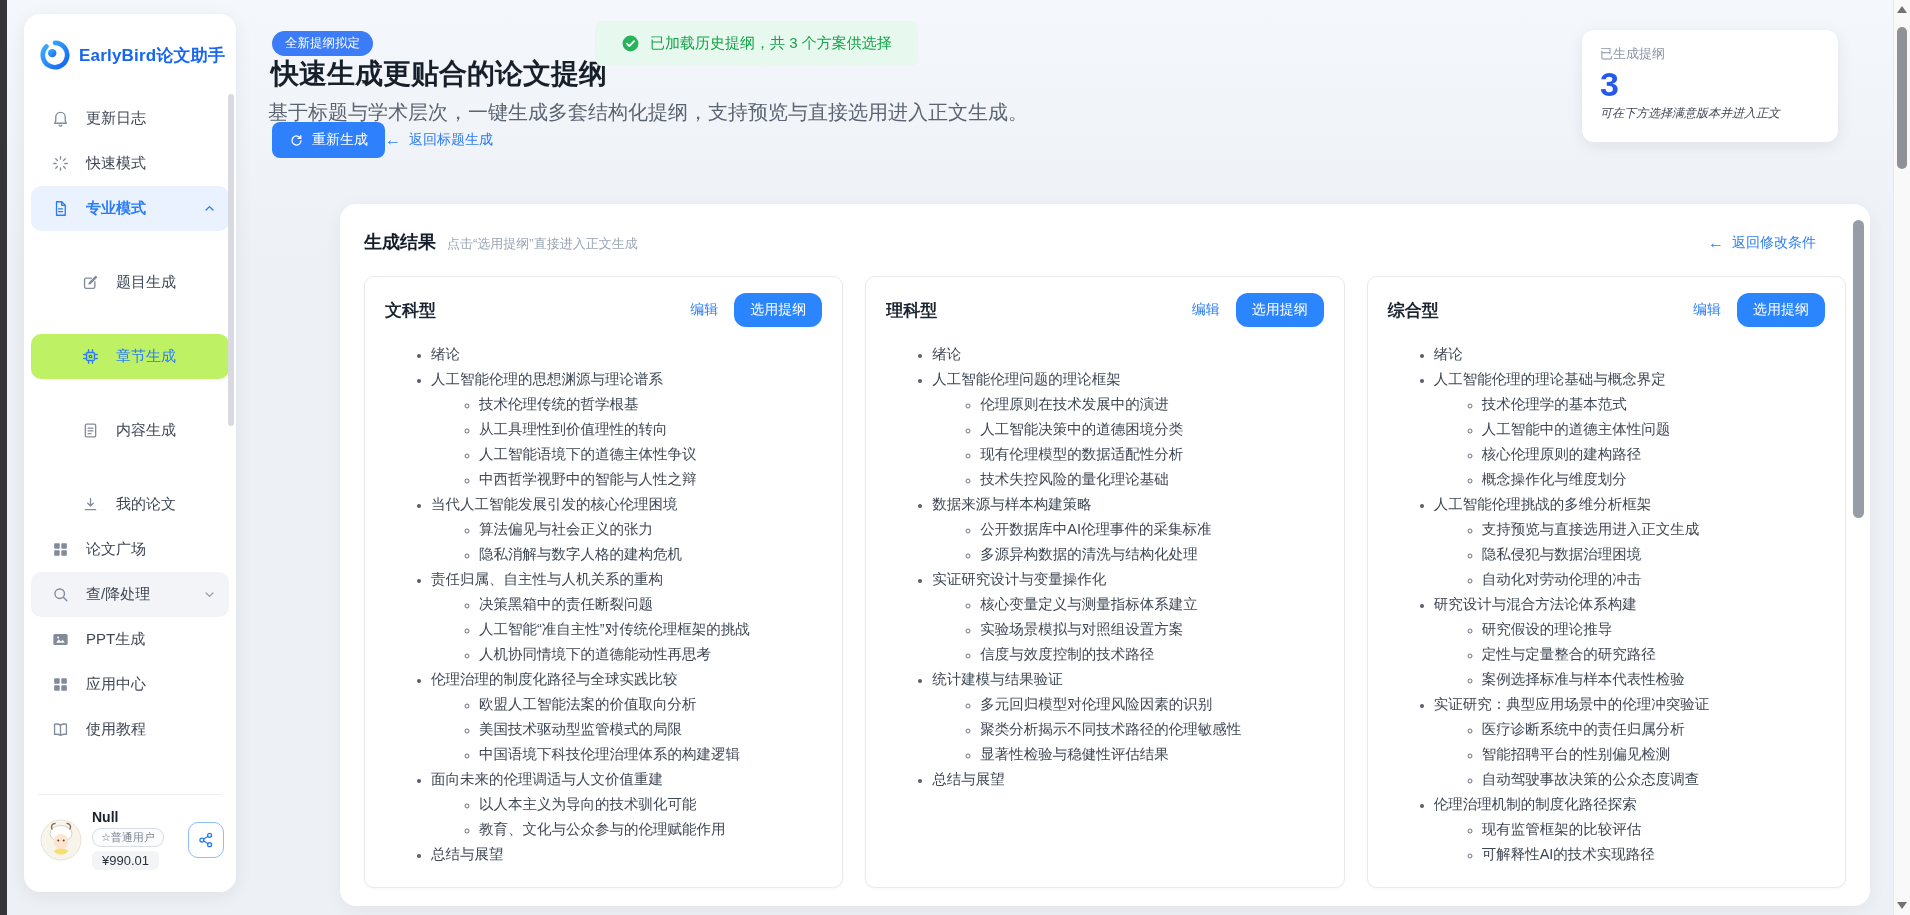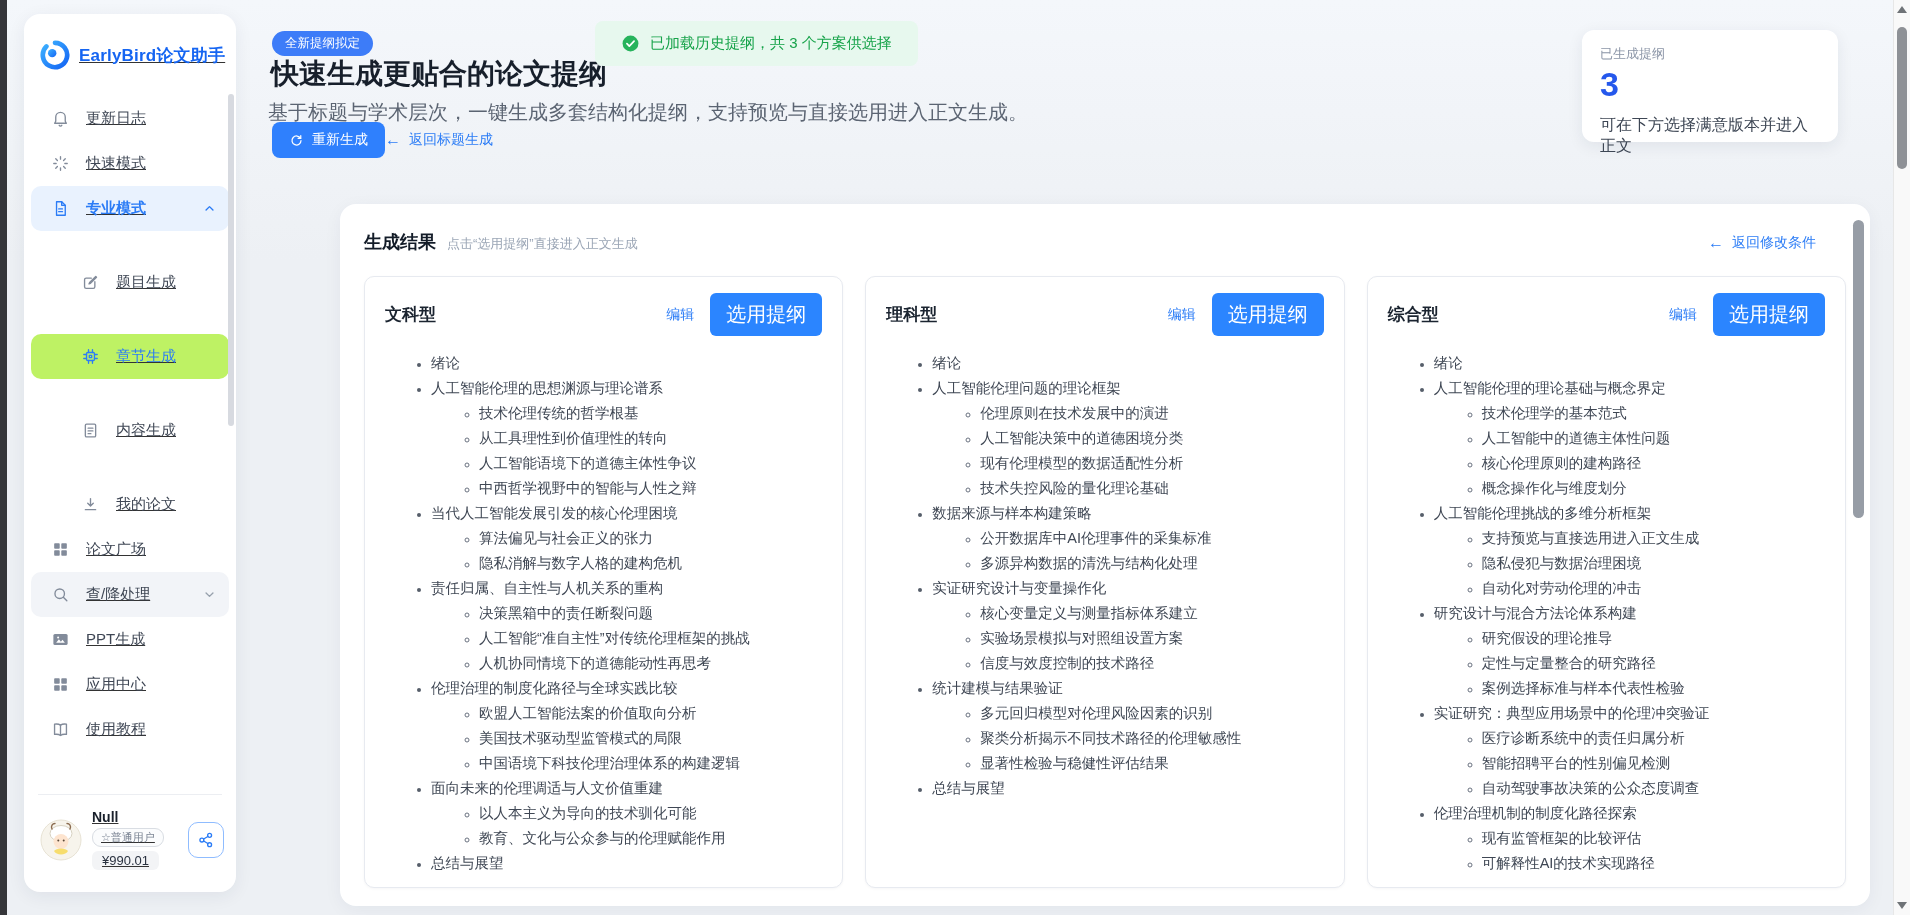--- a/index.html
+++ b/index.html
@@ -3,21 +3,21 @@
 <meta charset="utf-8">
 <style>
   * { margin:0; padding:0; box-sizing:border-box; }
   html,body { width:1910px; height:915px; overflow:hidden; }
   body { font-family:"Liberation Sans","DejaVu Sans",sans-serif; background:#edf0f4; color:#333; }
   .page { position:relative; width:1910px; height:915px; background:linear-gradient(#f4f7fb,#edf0f4 260px); overflow:hidden; }
   .edge-left { position:absolute; left:0; top:0; width:7px; height:915px; background:#35363a; }
 
   
   .sidebar { position:absolute; left:24px; top:14px; width:212px; height:878px; background:#fff; border-radius:16px;
-             box-shadow:0 4px 18px rgba(25,40,70,.07); display:flex; flex-direction:column; overflow:hidden;text-decoration:underline; }
+             box-shadow:0 4px 18px rgba(25,40,70,.07); display:flex; flex-direction:column; overflow:hidden; }
   .logo-row { display:flex; align-items:center; gap:9px; padding:26px 10px 12px 16px; }
   .logo-mark { width:30px; height:30px; flex:none; }
   .logo-text { font-size:17px; font-weight:800; color:#1565f2; letter-spacing:.2px; white-space:nowrap; }
   .side-menu { margin-top:14px; }
   .side-item { height:45px; display:flex; align-items:center; gap:16px; padding:0 12px 0 20px; margin:0 7px;
                border-radius:10px; color:#3e4654; font-size:15px; cursor:pointer; }
   .side-item .ic { width:19px; height:19px; color:#828b9a; flex:none; display:inline-flex; }
   .side-item .ic svg { width:100%; height:100%; }
   .side-item.sub { padding-left:50px;margin-top:29px; }
   .side-item.active-parent { background:#e9f2fe; color:#2b7cf6; font-weight:600; }
@@ -56,36 +56,36 @@
   .arrow-glyph { font-size:16px; line-height:1; }
   .toast { position:absolute; left:595px; top:21px; height:45px; background:#e7f8ee; border-radius:8px;
            display:flex; align-items:center; gap:10px; padding:0 26px; }
   .toast .ic { width:19px; height:19px; display:inline-flex; }
   .toast .ic svg { width:100%; height:100%; }
   .toast-text { color:#17a34a; font-size:15px; }
   .stat-card { position:absolute; left:1582px; top:30px; width:256px; height:112px; background:#fff; border-radius:12px;
                box-shadow:0 4px 16px rgba(25,40,70,.08); padding:15px 18px; }
   .stat-label { font-size:13px; color:#8a94a6; }
   .stat-value { font-size:34px; font-weight:800; color:#2558ec; line-height:1.15; margin-top:2px; }
-  .stat-caption { font-size:16px; color:#3d4654; margin-top:11px; }
+  .stat-caption { font-size:12px; color:#3d4654; margin-top:1px;font-style:italic; }
 
   
   .panel { position:absolute; left:340px; top:204px; width:1530px; height:702px; background:#fff; border-radius:16px;
            box-shadow:0 4px 18px rgba(25,40,70,.05); padding:26px 24px 0 24px; }
   .panel-head { display:flex; align-items:baseline; }
   .panel-title { font-size:18px; font-weight:800; color:#131c28; }
   .panel-hint { font-size:13px; color:#9aa5b5; margin-left:11px; }
   .panel-head .link-blue { margin-left:auto; margin-right:30px; }
   .cards { display:flex; gap:22px; margin-top:22px; height:612px; }
   .ocard { flex:1; background:#fff; border:1px solid #e7eaf0; border-radius:10px; padding:16px 20px;
            box-shadow:0 1px 3px rgba(16,24,40,.04); overflow:hidden; }
   .ocard-head { display:flex; align-items:center; }
   .ocard-title { font-size:17px; font-weight:800; color:#1b2430; }
   .edit-link { margin-left:auto; color:#2b7cf6; font-size:14px; cursor:pointer; margin-right:16px; }
-  .select-btn { background:#2b85ff; color:#fff; border:none; font-size:20px; padding:8px 16px; border-radius:6px; cursor:pointer; }
+  .select-btn { background:#2b85ff; color:#fff; border:none; font-size:14px; padding:8px 16px; border-radius:12px; cursor:pointer; }
   ul.outline { margin:15px 0 0 0; padding-left:46px; list-style:disc; color:#3f4754; font-size:14.5px; }
   ul.outline li { line-height:25px; }
   ul.outline li::marker { color:#565e6a; font-size:12px; }
   ul.outline ul { padding-left:48px; list-style:circle; }
   ul.outline ul li::marker { color:#6a7280; }
   .panel-scrollbar { position:absolute; right:6px; top:16px; width:11px; height:298px; background:#979da6; border-radius:6px; }
 
   
   .win-scroll { position:absolute; right:0; top:0; width:17px; height:915px; background:#f9f9f9; border-left:1px solid #e7e7e7; }
   .tri-up { position:absolute; left:3px; top:6px; width:0; height:0; border-left:5px solid transparent; border-right:5px solid transparent; border-bottom:7px solid #6f7377; }

